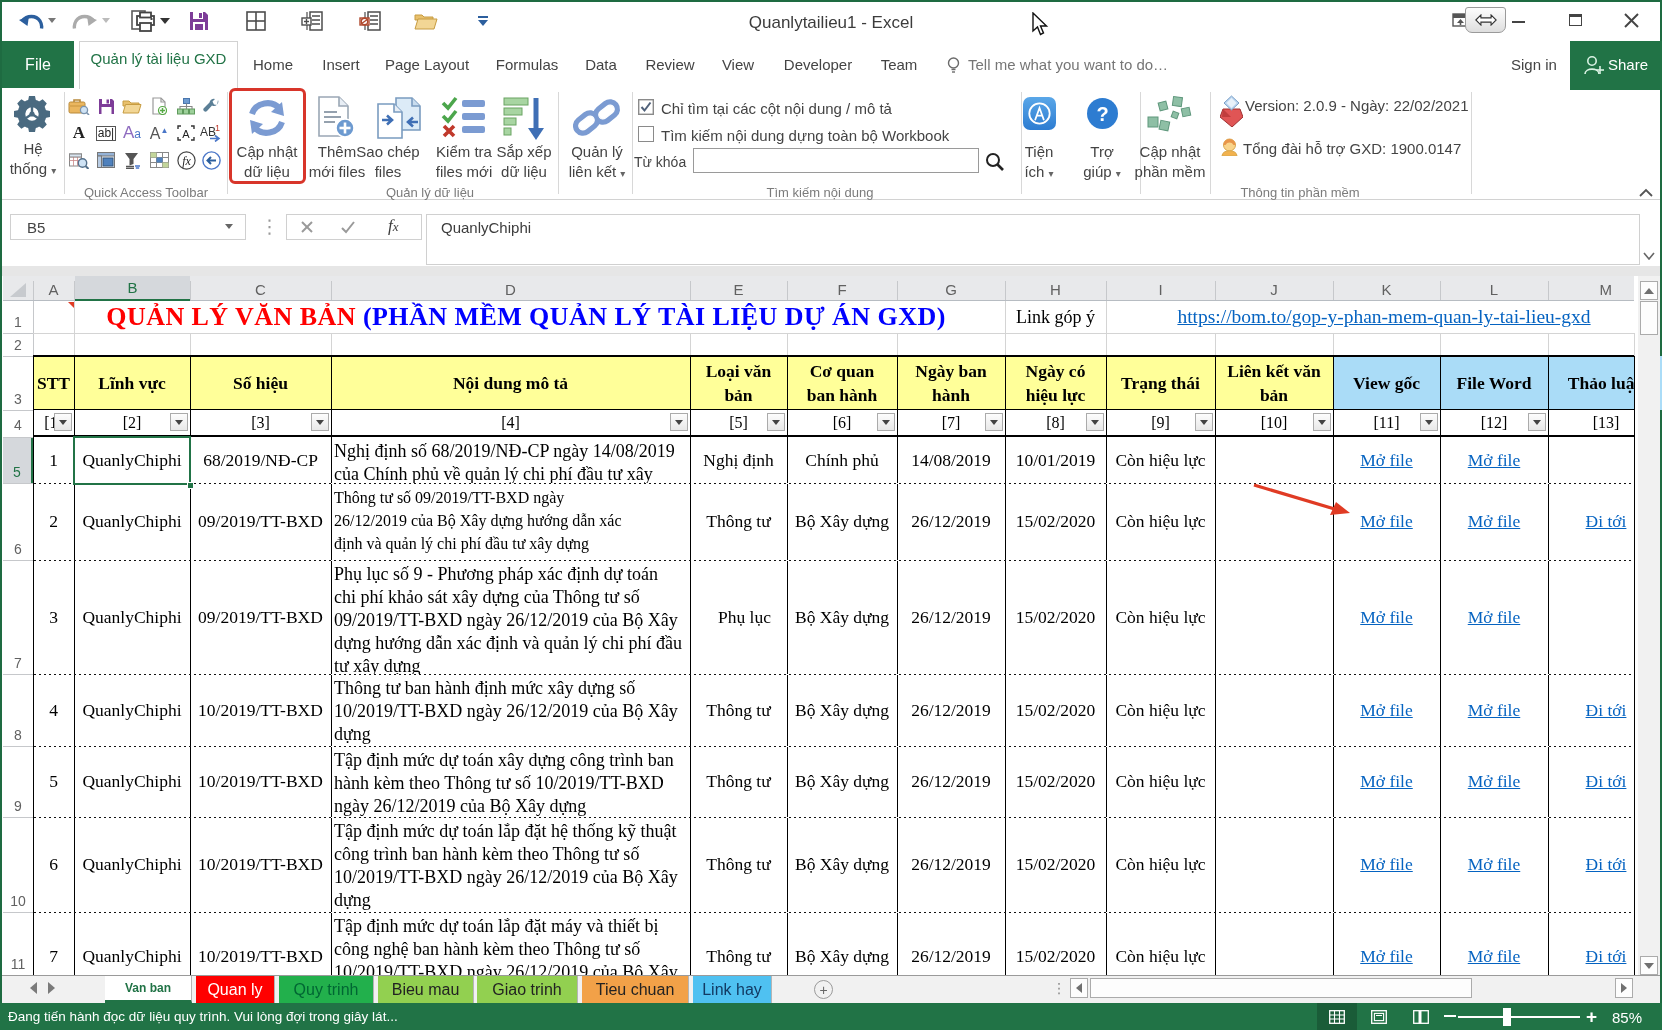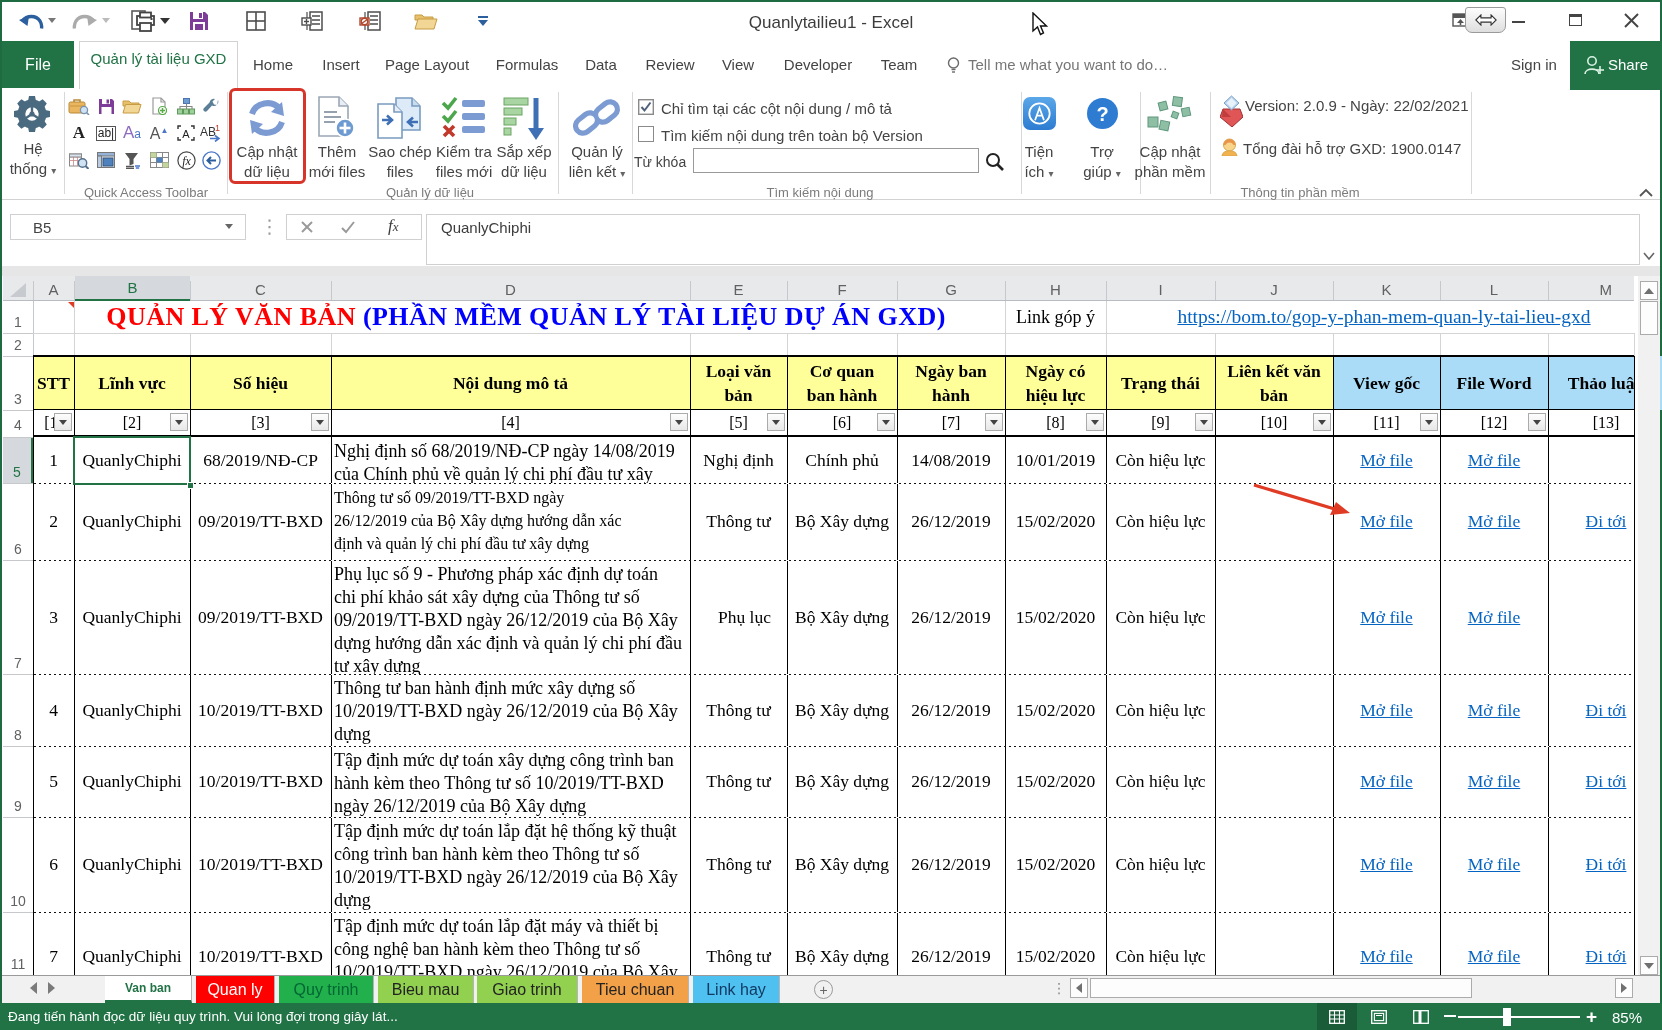--- a/index.html
+++ b/index.html
@@ -306,21 +306,21 @@
 <div class="ab" style="left:362px;top:96px;width:76px;height:44px;display:flex;justify-content:center;">
       <svg width="48" height="44" viewBox="0 0 48 44">
 <path d="M20 2 h16 l8 8 v24 h-24 z" fill="#dcebf7" stroke="#7a9cc0" stroke-width="1.6"></path>
 <path d="M36 2 v8 h8" fill="#c8dcee" stroke="#7a9cc0" stroke-width="1.6"></path>
 <path d="M2 8 h16 l8 8 v26 h-24 z" fill="#fff" stroke="#7a9cc0" stroke-width="1.6"></path>
 <path d="M18 8 v8 h8" fill="#e8eef5" stroke="#7a9cc0" stroke-width="1.6"></path>
 <path d="M6 24 h9 M11 19.5 l5 4.5 l-5 4.5" fill="none" stroke="#3f6fb5" stroke-width="2.6"></path>
 <path d="M42 26 h-9 M37 21.5 l-5 4.5 l5 4.5" fill="none" stroke="#3f6fb5" stroke-width="2.6"></path>
       </svg>
     </div>
-<div class="btnlbl" style="left:355px;top:142px;width:90px;text-align:center;">Sao chép<br>files</div>
+<div class="btnlbl" style="left:343px;top:142px;width:90px;text-align:center;">Sao chép<br>files</div>
 <div class="ab" style="left:426px;top:96px;width:76px;height:44px;display:flex;justify-content:center;">
       <svg width="46" height="44" viewBox="0 0 46 44">
 <g stroke-width="3.6" fill="none">
 <path d="M2 7 l5 5 l8-10" stroke="#4ca64c"></path>
 <path d="M2 20 l5 5 l8-10" stroke="#4ca64c"></path>
 <path d="M3 30 l10 10 M13 30 l-10 10" stroke="#c0392b"></path>
         </g>
 <g fill="#7b9bd2">
           <rect x="21" y="4" width="23" height="7" rx="2"></rect>
           <rect x="21" y="17" width="23" height="7" rx="2"></rect>
@@ -356,21 +356,21 @@
     </div>
 <div class="btnlbl" style="left:552px;top:142px;width:90px;">Quản lý<br>liên kết <span style="font-size:10px;color:#666;">▾</span></div>
 <div class="grplbl" style="left:260px;top:185px;width:340px;">Quản lý dữ liệu</div>
 <div class="ab" style="left:229px;top:88px;width:77px;height:96px;border:3px solid #d8352a;border-radius:6px;"></div>
 <svg class="ab" style="left:638px;top:99px" width="16" height="16" viewBox="0 0 16 16">
 <rect x="0.7" y="0.7" width="14.6" height="14.6" fill="#fff" stroke="#8a8a8a" stroke-width="1.4"></rect>
 <path d="M3.5 8 l3 3.5 l6-8" fill="none" stroke="#50617a" stroke-width="2"></path>
     </svg>
 <div class="ab" style="left:661px;top:100px;font-size:15px;color:#444;">Chỉ tìm tại các cột nội dung / mô tả</div>
 <div class="ab" style="left:638px;top:126px;width:16px;height:16px;background:#fff;border:1.4px solid #8a8a8a;"></div>
-<div class="ab" style="left:661px;top:127px;font-size:15px;color:#444;">Tìm kiếm nội dung trên toàn bộ Version</div>
+<div class="ab" style="left:661px;top:127px;font-size:15px;color:#444;">Tìm kiếm nội dung dựng toàn bộ Workbook</div>
 <div class="ab" style="left:634px;top:154px;font-size:14px;color:#444;">Từ khóa</div>
 <div class="ab" style="left:693px;top:148px;width:286px;height:25px;background:#fff;border:1px solid #9a9a9a;"></div>
 <svg class="ab" style="left:985px;top:152px" width="19" height="19" viewBox="0 0 19 19">
 <circle cx="8" cy="8" r="6" fill="none" stroke="#222" stroke-width="2"></circle>
 <line x1="12.5" y1="12.5" x2="18" y2="18" stroke="#222" stroke-width="2.6"></line>
     </svg>
 <div class="grplbl" style="left:660px;top:185px;width:320px;">Tìm kiếm nội dung</div>
 <div class="ab" style="left:1023px;top:97px;width:33px;height:33px;background:linear-gradient(#5aa7e8,#2d7cd1);border-radius:7px;"></div>
 <svg class="ab" style="left:1027px;top:101px" width="25" height="25" viewBox="0 0 25 25">
 <circle cx="12.5" cy="12.5" r="10.2" fill="none" stroke="#fff" stroke-width="1.8"></circle>
@@ -405,21 +405,21 @@
 <path d="M2 18 C2 11 17 11 17 18 Z" fill="#f2b24e" stroke="#d8a84f"></path>
 <path d="M3.5 7 a6 6 0 0 1 12 0 l-2 0 a4.5 4.5 0 0 0 -8 0 z" fill="#e8954a"></path>
     </svg>
 <div class="ab" style="left:1243px;top:140px;font-size:15px;color:#444;">Tổng đài hỗ trợ GXD: 1900.0147</div>
 <div class="grplbl" style="left:1220px;top:185px;width:160px;">Thông tin phần mềm</div>
 <div class="ab" style="left:1570px;top:85px;width:92px;height:5px;background:#217346;"></div>
 <svg class="ab" style="left:1639px;top:188px" width="14" height="9" viewBox="0 0 14 9">
 <path d="M1 8 L7 2 L13 8" fill="none" stroke="#555" stroke-width="1.8"></path>
     </svg>
 <div class="ab" style="left:2px;top:200px;width:1658px;height:76px;background:#fff;"></div>
-<div class="ab" style="left:10px;top:214px;width:236px;height:26px;background:#fff;border:1px solid #d0d0d0;font-size:15px;color:#444;display:flex;align-items:center;padding-left:22px;">B5</div>
+<div class="ab" style="left:10px;top:214px;width:236px;height:26px;background:#fff;border:1px solid #d0d0d0;font-size:15px;color:#444;display:flex;align-items:center;padding-left:16px;">B5</div>
 <div class="ab" style="left:225px;top:224px;width:0;height:0;border:4.5px solid transparent;border-top:5.5px solid #666;"></div>
 <div class="ab" style="left:260px;top:215px;font-size:19px;color:#9a9a9a;">⋮</div>
 <div class="ab" style="left:286px;top:214px;width:136px;height:26px;background:#fff;border:1px solid #d0d0d0;"></div>
 <svg class="ab" style="left:300px;top:220px" width="14" height="14" viewBox="0 0 14 14">
 <line x1="2" y1="2" x2="12" y2="12" stroke="#9a9a9a" stroke-width="2"></line>
       <line x1="12" y1="2" x2="2" y2="12" stroke="#9a9a9a" stroke-width="2"></line>
     </svg>
 <svg class="ab" style="left:340px;top:220px" width="16" height="14" viewBox="0 0 16 14">
 <path d="M2 8 l4 4 L14 2" fill="none" stroke="#9a9a9a" stroke-width="2"></path>
     </svg>
@@ -737,21 +737,21 @@
     </div>
 <div class="ab" style="left:2px;top:975px;width:1658px;height:28px;background:#f1f1f1;border-top:1px solid #9a9a9a;"></div>
 <div class="ab" style="left:24px;top:982px;width:0;height:0;border:6px solid transparent;border-right:7px solid #7a7a7a;"></div>
 <div class="ab" style="left:48px;top:982px;width:0;height:0;border:6px solid transparent;border-left:7px solid #7a7a7a;"></div>
 <div class="ab ctr" style="left:105px;top:976px;width:87px;height:27px;background:#ffffff;color:#217346;font-weight:bold;font-size:12px;border-right:1px solid #b5b5b5;border-bottom:3px solid #217346;">Van ban</div>
 <div class="ab ctr" style="left:196px;top:976px;width:79px;height:27px;background:#ff0000;color:#ffffff;font-weight:normal;font-size:16px;border-right:1px solid #b5b5b5;">Quan ly</div>
 <div class="ab ctr" style="left:279px;top:976px;width:95px;height:27px;background:#22b04c;color:#063;font-weight:normal;font-size:16px;border-right:1px solid #b5b5b5;">Quy trinh</div>
 <div class="ab ctr" style="left:378px;top:976px;width:96px;height:27px;background:#92d050;color:#222;font-weight:normal;font-size:16px;border-right:1px solid #b5b5b5;">Bieu mau</div>
 <div class="ab ctr" style="left:477px;top:976px;width:101px;height:27px;background:#92d050;color:#222;font-weight:normal;font-size:16px;border-right:1px solid #b5b5b5;">Giao trinh</div>
 <div class="ab ctr" style="left:582px;top:976px;width:107px;height:27px;background:#f2a148;color:#222;font-weight:normal;font-size:16px;border-right:1px solid #b5b5b5;">Tieu chuan</div>
-<div class="ab ctr" style="left:693px;top:976px;width:87px;height:27px;background:#4fc1f1;color:#123a63;font-weight:normal;font-size:16px;border-right:1px solid #b5b5b5;">Link hay</div>
+<div class="ab ctr" style="left:693px;top:976px;width:79px;height:27px;background:#4fc1f1;color:#123a63;font-weight:normal;font-size:16px;border-right:1px solid #b5b5b5;">Link hay</div>
 <div class="ab ctr" style="left:814px;top:980px;width:19px;height:19px;border-radius:50%;border:1.3px solid #9a9a9a;color:#666;font-size:14px;">+</div>
 <div class="ab" style="left:1052px;top:980px;font-size:14px;color:#888;">⋮</div>
 <div class="ab" style="left:1070px;top:978px;width:18px;height:20px;background:#fdfdfd;border:1px solid #ababab;display:flex;align-items:center;justify-content:center;">
       <div style="width:0;height:0;border:5px solid transparent;border-right:6px solid #707070;margin-left:-5px;"></div>
     </div>
 <div class="ab" style="left:1089px;top:978px;width:545px;height:20px;background:#f1f1f1;"></div>
 <div class="ab" style="left:1090px;top:978px;width:382px;height:20px;background:#fdfdfd;border:1px solid #ababab;"></div>
 <div class="ab" style="left:1615px;top:978px;width:18px;height:20px;background:#fdfdfd;border:1px solid #ababab;display:flex;align-items:center;justify-content:center;">
       <div style="width:0;height:0;border:5px solid transparent;border-left:6px solid #707070;margin-right:-5px;"></div>
     </div>

